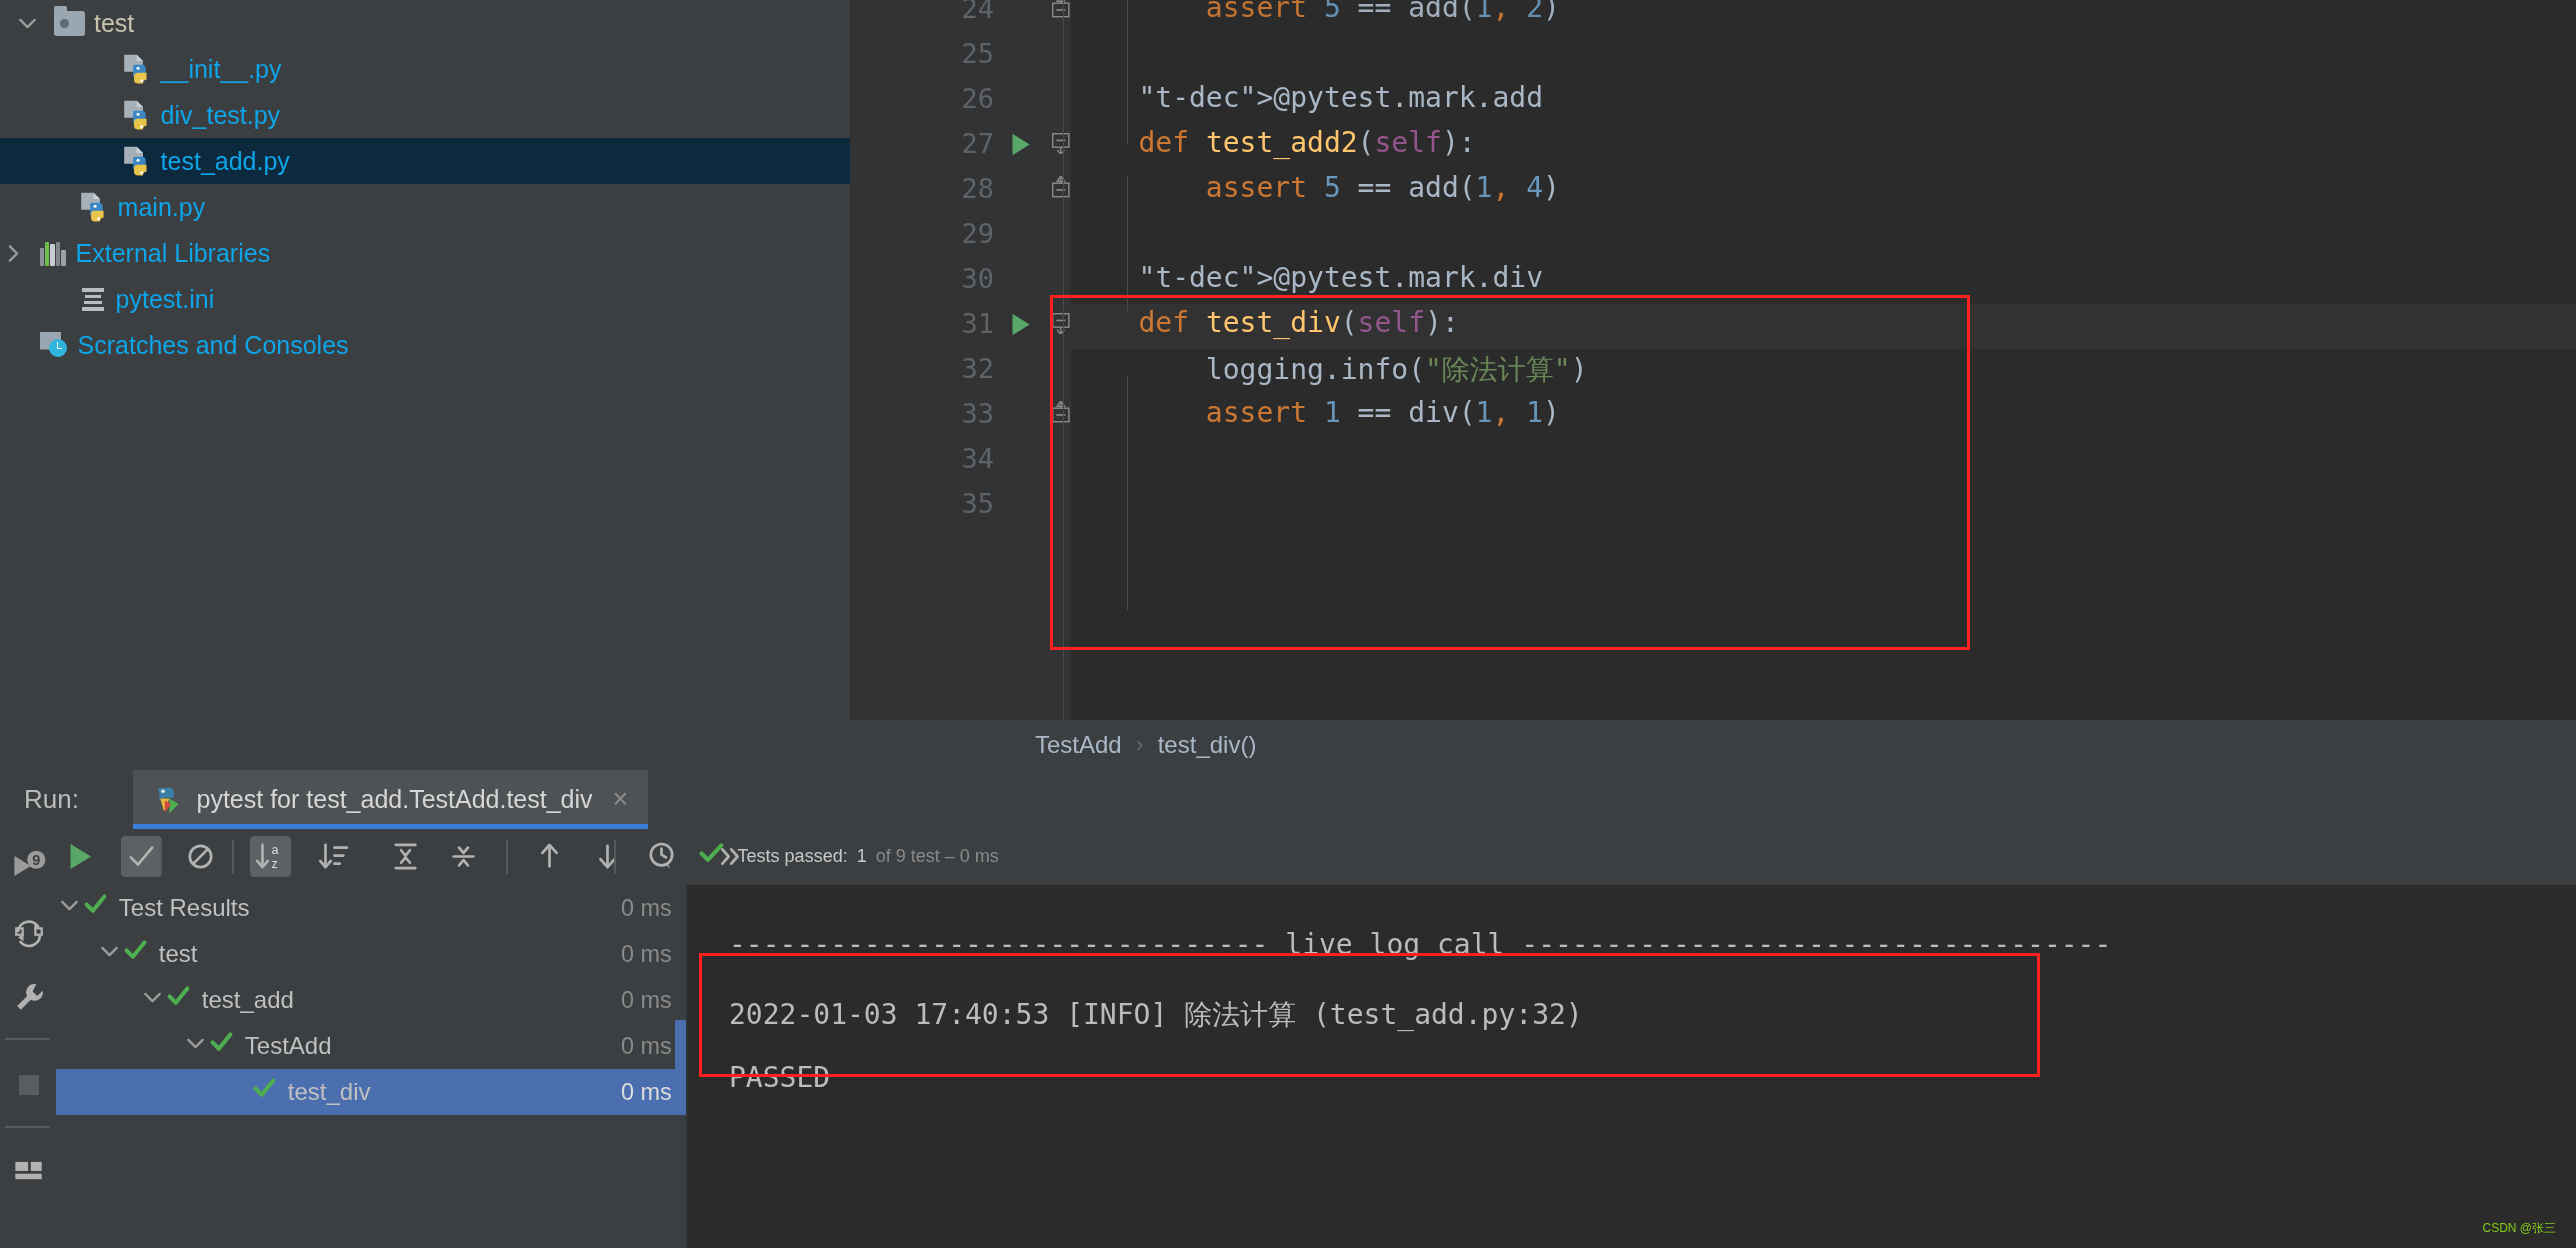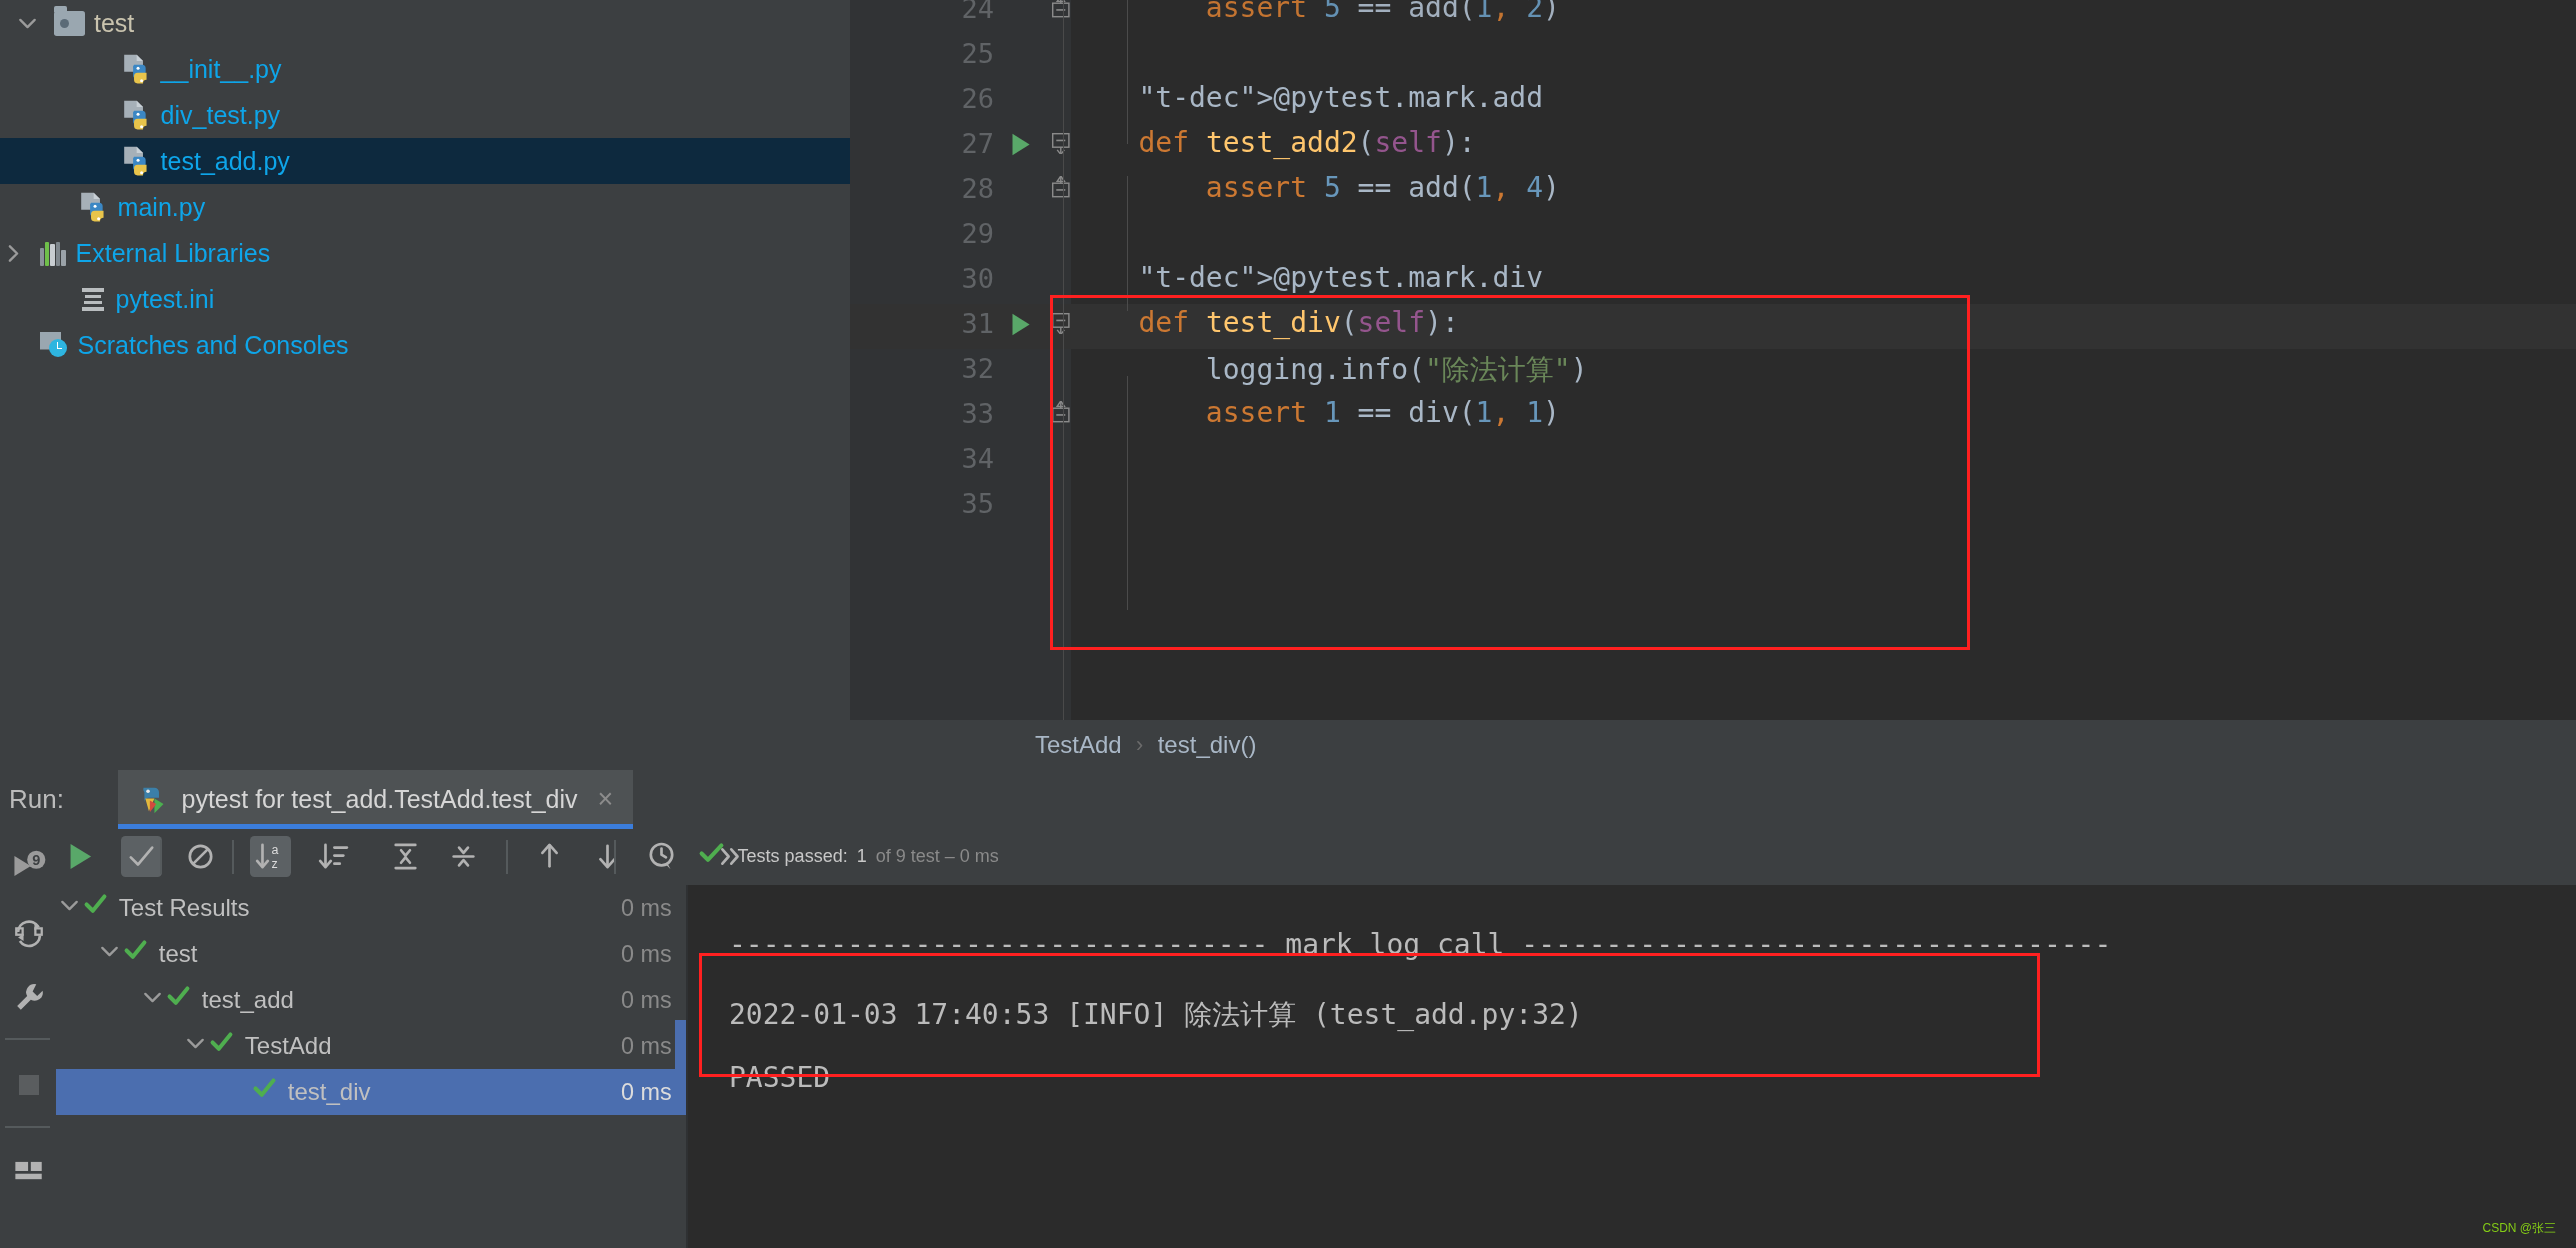--- a/index.html
+++ b/index.html
@@ -99,21 +99,21 @@
 
   
   .runpanel{
     position:absolute; left:0; top:770px; width:2576px; height:478px;
     background:#3c3f41;
   }
   .run-header{
     position:absolute; left:0; top:0; width:2576px; height:59px;
     background:#3c3f41; display:flex; align-items:center;
   }
-  .run-label{ color:#bbbbbb; font-size:26px; margin-left:9px; }
+  .run-label{ color:#bbbbbb; font-size:26px; margin-left:24px; }
   .run-tab{
     position:relative; margin-left:54px; height:59px; display:flex; align-items:center;
     background:#4e5254; padding:16px 20px;
   }
   .run-tab .tabtxt{ color:#d6d6d6; font-size:25px; margin-left:12.6px;}
   .run-tab .xclose{ color:#8c8c8c; font-size:27px; margin-left:20px; }
   .run-tab .underline{ position:absolute;left:0;bottom:0;width:100%;height:5.4px;background:#3b7ddb;}
 
   .run-toolbar{
     position:absolute; left:56px; top:59px; width:2520px; height:56px;
@@ -526,19 +526,19 @@
           <span>test_div</span>
           <span class="ms">0 ms</span>
         </div>
         <div style="position: absolute; left: 619px; top: 135px; width: 10.8px; height: 81px; background: rgb(75, 110, 175);"></div>
       </div>
     <div class="tree-split"></div>
 
     <div class="console" id="console">
         <div class="con-line" style="top: 176px;">PASSED</div>
         <div class="con-line" style="top: 111px;">2022-01-03 17:40:53 [INFO] 除法计算 (test_add.py:32)</div>
-        <div class="con-line" style="top: 43px;">-------------------------------- mark log call -----------------------------------</div>
+        <div class="con-line" style="top: 43px;">-------------------------------- live log call -----------------------------------</div>
       <div class="redbox" style="left:10.8px; top:68px; width:1341px; height:124px;"></div>
       <span class="watermark">CSDN @张三</span>
     </div>
   </div>
 </div>
 
 
 </body></html>

